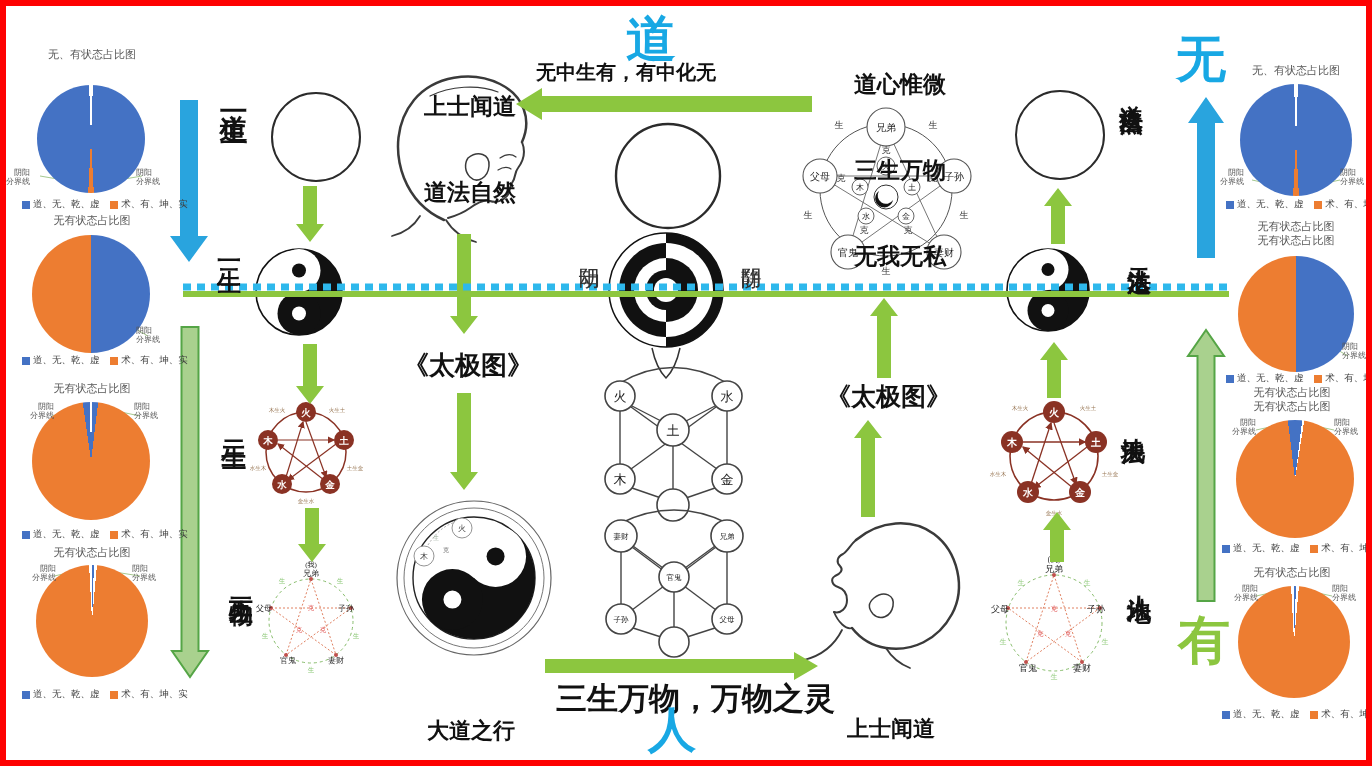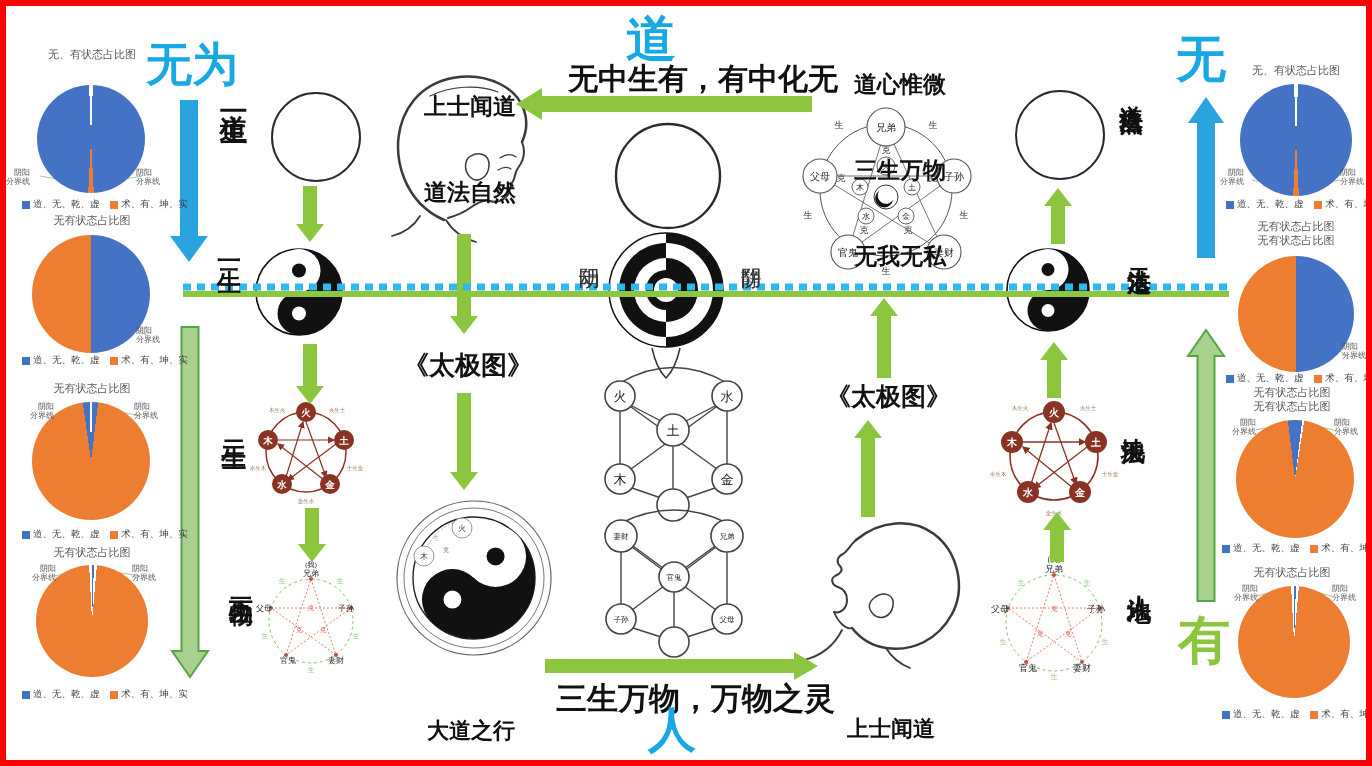--- a/index.html
+++ b/index.html
@@ -404,41 +404,40 @@
     <polygon points="1197,258 1197,123 1188,123 1206,97 1224,123 1215,123 1215,258" fill="#29A4DE"></polygon>
     <polygon points="1197.5,601 1197.5,356 1188,356 1206,330 1224,356 1214.5,356 1214.5,601" fill="#A9D18E" stroke="#55A546" stroke-width="2"></polygon>
   </g>
 
   <g>
     <line x1="183" y1="294" x2="1229" y2="294" stroke="#8DC63F" stroke-width="6"></line>
     <line x1="183" y1="287" x2="1229" y2="287" stroke="#2EB8EC" stroke-width="7" stroke-dasharray="8,6"></line>
   </g>
 </svg>
 
-<div class="t big cyan" style="left:146px;top:36px;font-size:46px;">无为</div>
 <div class="t big cyan" style="left:626px;top:8px;font-size:50px;">道</div>
 <div class="t big cyan" style="left:1176px;top:28px;font-size:50px;">无</div>
 <div class="t big green" style="left:1178px;top:608px;font-size:52px;">有</div>
 <div class="t big cyan" style="left:648px;top:700px;font-size:48px;">人</div>
 
 <div class="t v" style="left:216px;top:92px;font-size:28px;">道生一</div>
 <div class="t v" style="left:214px;top:248px;font-size:24px;">一生二</div>
 <div class="t v" style="left:218px;top:422px;font-size:25px;">二生三</div>
 <div class="t v" style="left:226px;top:578px;font-size:24px;">三生万物</div>
 
 <div class="t v" style="left:1116px;top:86px;font-size:24px;">道法自然</div>
 <div class="t v" style="left:1124px;top:248px;font-size:24px;">天法道</div>
 <div class="t v" style="left:1118px;top:418px;font-size:24px;">地法天</div>
 <div class="t v" style="left:1124px;top:576px;font-size:24px;">人法地</div>
 
 <div class="t phrase" style="left:408px;top:34px;width:124px;font-size:23px;">
   <div>上士闻道</div>
   <div>道法自然</div>
 </div>
-<div class="t phrase" style="left:536px;top:60px;font-size:30px;margin-left:32px;">无中生有，有中化无</div>
+<div class="t phrase" style="left:536px;top:60px;font-size:20px;">无中生有，有中化无</div>
 <div class="t phrase" style="left:834px;top:12px;width:132px;font-size:23px;">
   <div>道心惟微</div>
   <div>三生万物</div>
   <div>无我无私</div>
 </div>
 <div class="t phrase" style="left:403px;top:349px;font-size:26px;">《太极图》</div>
 <div class="t phrase" style="left:826px;top:381px;font-size:25px;">《太极图》</div>
 <div class="t phrase" style="left:414px;top:662px;width:114px;font-size:22px;">
   <div>大道之行</div>
   

